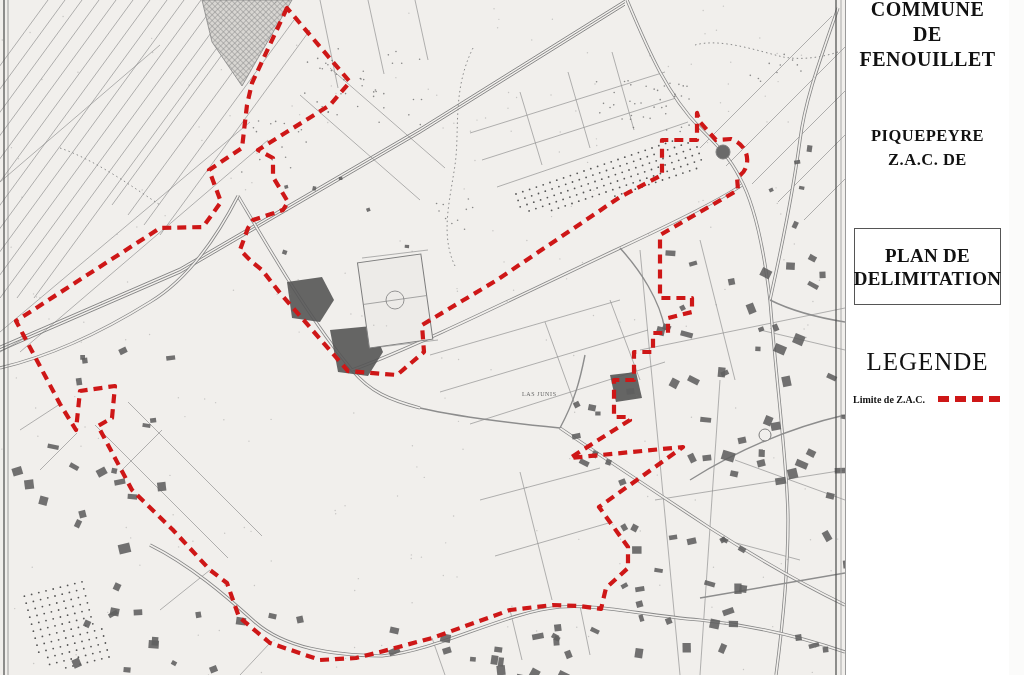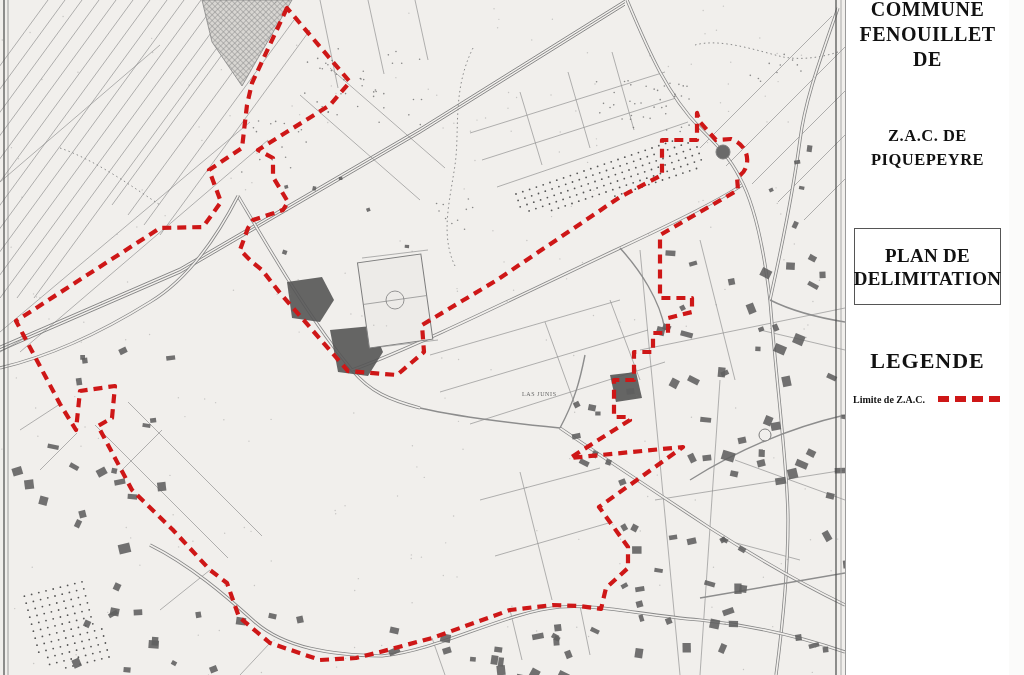--- a/index.html
+++ b/index.html
@@ -8,21 +8,21 @@
   #map-wrap{position:absolute;left:0;top:0;width:845px;height:675px;background:#f1efec;}
   #map-wrap svg{display:block;}
   #sidebar{position:absolute;left:845px;top:0;width:163px;height:675px;background:#ffffff;
            border-left:1px solid #9a9a9a;border-right:1px solid #b5b5b5;}
   .sb-block{position:absolute;left:0;width:100%;text-align:center;color:#111;}
   .commune{top:-3px;font-size:20px;font-weight:bold;line-height:25px;letter-spacing:.5px;}
   .zac{top:124px;font-size:16.5px;font-weight:bold;line-height:24px;letter-spacing:.5px;}
   .plan-box{position:absolute;left:8px;top:228px;width:145px;height:75px;border:1px solid #555;
             display:flex;flex-direction:column;align-items:center;justify-content:center;}
   .plan-box div{font-size:19px;font-weight:bold;line-height:23px;color:#111;letter-spacing:.3px;}
-  .legende{top:348px;font-size:22px;font-weight:bold;letter-spacing:1px;}
+  .legende{top:348px;font-size:25px;font-weight:normal;letter-spacing:1px;}
   .legend-row{position:absolute;left:7px;top:393px;width:150px;height:14px;}
   .legend-label{position:absolute;left:0;top:1px;font-size:10px;font-weight:bold;color:#111;}
   .legend-dash{position:absolute;right:3px;top:3px;width:62px;height:6px;}
   #right-strip{position:absolute;left:1009px;top:0;width:15px;height:675px;background:#fbfbfa;}
 </style>
 </head>
 <body>
 
 <div id="stage">
 
@@ -936,26 +936,26 @@
           <line x1="8" y1="0" x2="8" y2="675" stroke="#8a8a8a" stroke-width="0.8"></line>
           <line x1="836" y1="0" x2="836" y2="675" stroke="#4a4a4a" stroke-width="1.2"></line>
           <line x1="841" y1="0" x2="841" y2="675" stroke="#9a9a9a" stroke-width="0.8"></line>
         </g>
     </svg>
   </div>
 
   <div id="sidebar">
     <div class="sb-block commune">
       <div>COMMUNE</div>
+      <div>DE</div>
       <div>FENOUILLET</div>
-      <div>DE</div>
     </div>
     <div class="sb-block zac">
+      <div>PIQUEPEYRE</div>
       <div>Z.A.C. DE</div>
-      <div>PIQUEPEYRE</div>
     </div>
     <div class="plan-box">
       <div>PLAN DE</div>
       <div>DELIMITATION</div>
     </div>
     <div class="sb-block legende">LEGENDE</div>
     <div class="legend-row">
       <span class="legend-label">Limite de Z.A.C.</span>
       <span class="legend-dash" id="legend-dash" style="background: repeating-linear-gradient(90deg, rgb(206, 23, 23) 0px, rgb(206, 23, 23) 11px, transparent 11px, transparent 17px);"></span>
     </div>

